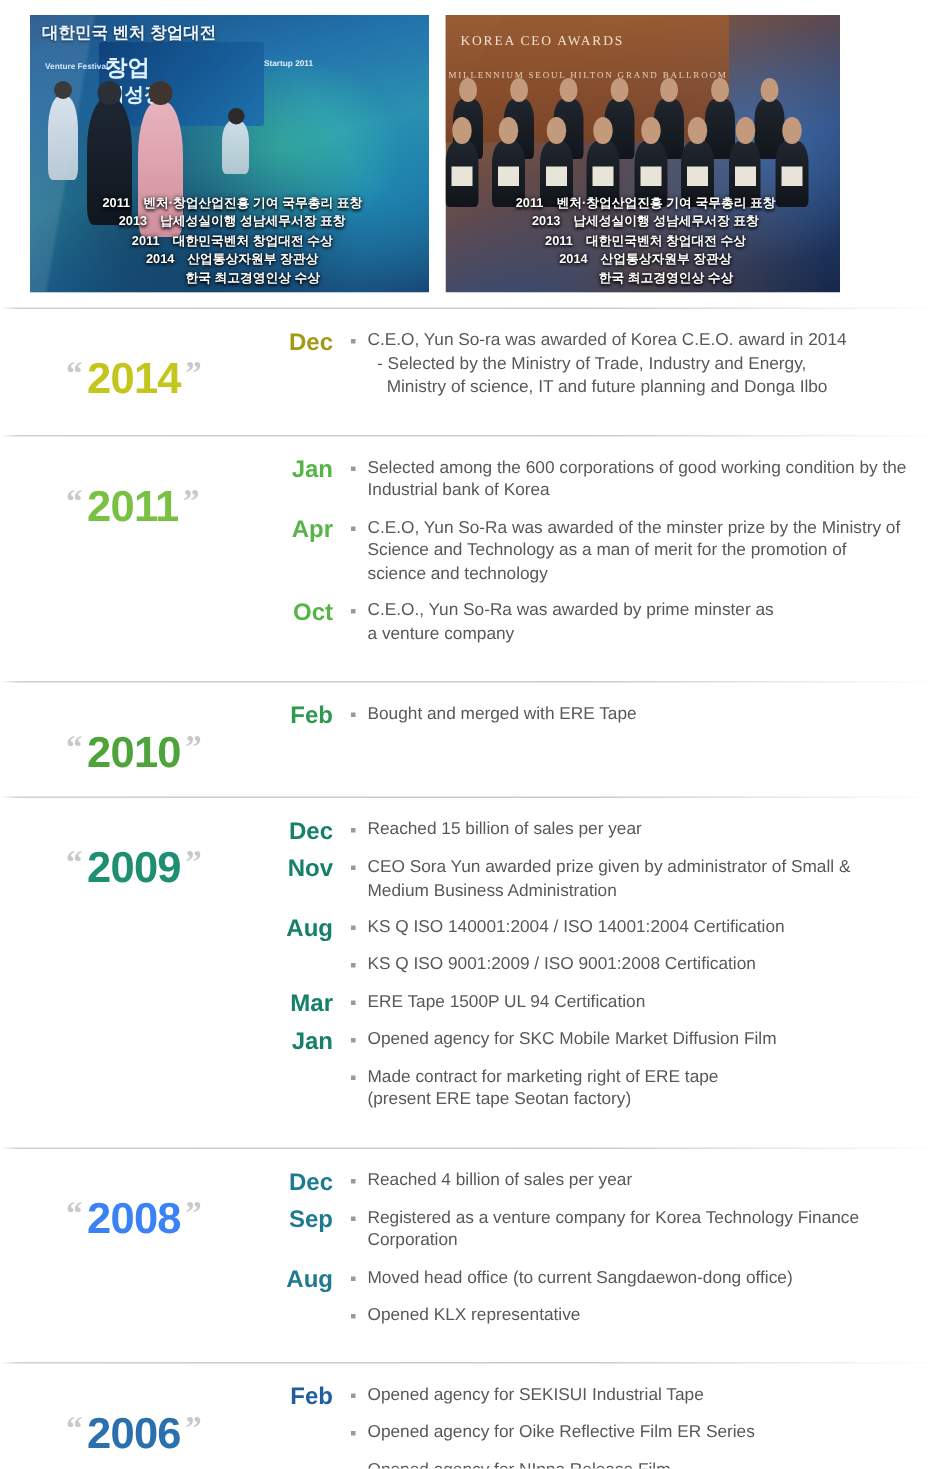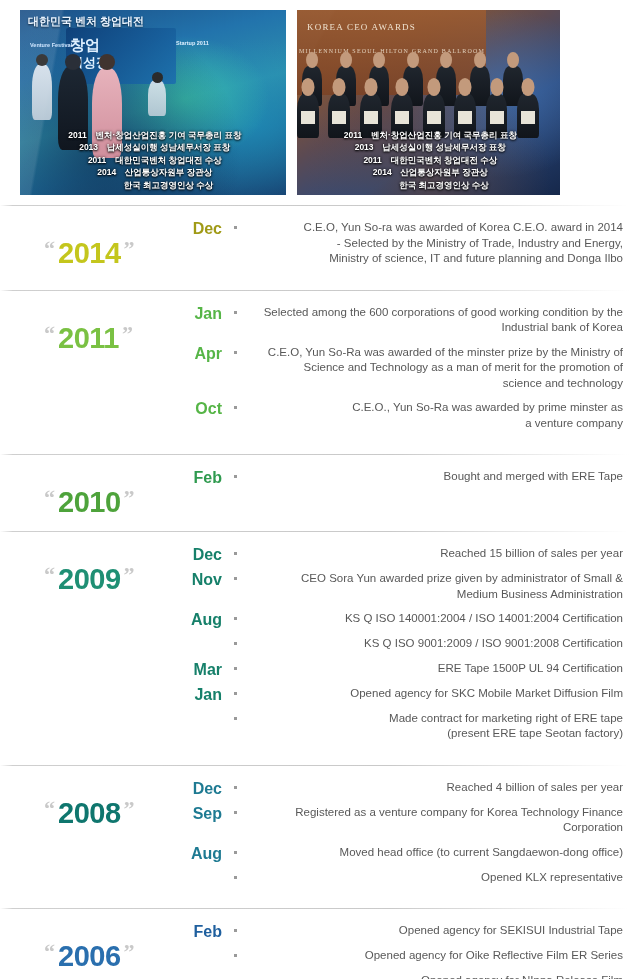--- a/index.html
+++ b/index.html
@@ -114,38 +114,38 @@
   .event-row { display:flex; align-items:flex-start; margin-bottom: 9px; }
   .month {
     flex: 0 0 44px; width:44px;
     text-align: right; padding-right: 12px;
     font-size: 16px; font-weight: bold;
     line-height: 15px; padding-top: 1px;
   }
   .event-text {
     flex: 1 1 auto;
     font-size: 11.5px; line-height: 15.5px; color:#585858;
-    position: relative; padding-left: 11px; text-align: right;
+    position: relative; padding-left: 11px;
   }
   .event-text::before {
     content:""; position:absolute; left:0; top:6px;
     width:3px; height:3px; background:#9a9a9a;
   }
   .sub-line { display:block; white-space:pre; }
 
   
   .c-2014 .year-num { color:#c4c61d; }
   .c-2014 .month    { color:#a09a16; }
   .c-2011 .year-num { color:#7ac143; }
   .c-2011 .month    { color:#56b547; }
   .c-2010 .year-num { color:#4ea33b; }
   .c-2010 .month    { color:#2f9a4f; }
   .c-2009 .year-num { color:#1f8f74; }
   .c-2009 .month    { color:#16806a; }
-  .c-2008 .year-num { color:#0f766e; }
+  .c-2008 .year-num { color:#3b82f6; }
   .c-2008 .month    { color:#1e7a92; }
   .c-2006 .year-num { color:#2a6fae; }
   .c-2006 .month    { color:#1f5f9e; }
 </style>
 </head>
 <body>
 
 <div id="page">
 
   <div class="photo-row">

